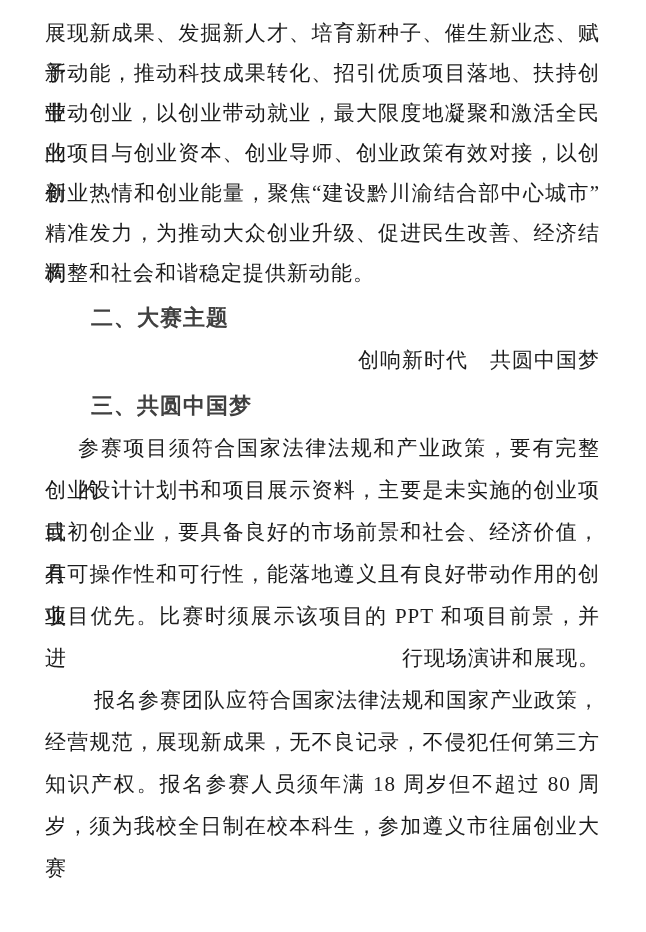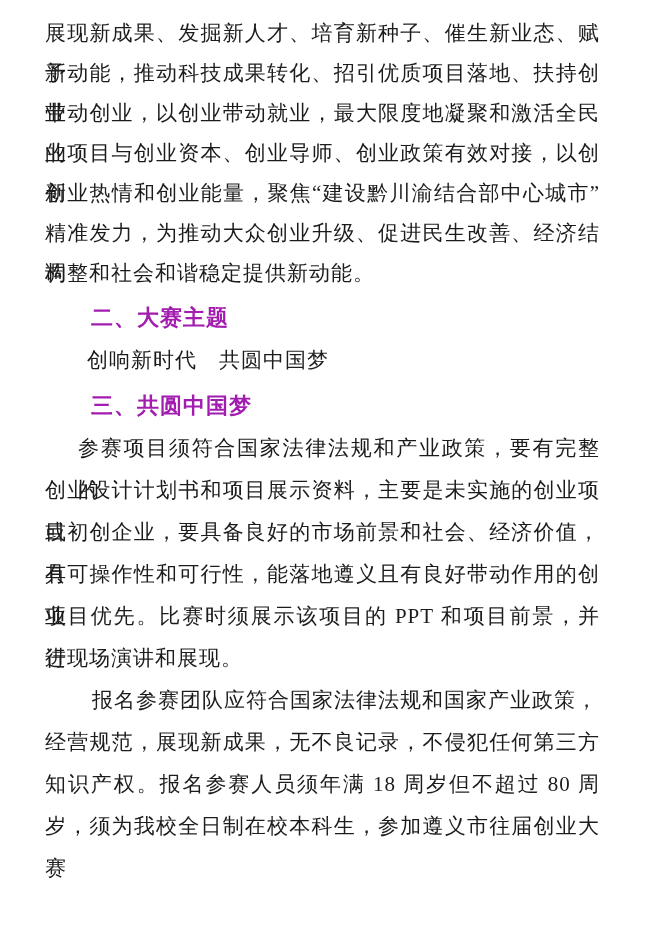--- a/index.html
+++ b/index.html
@@ -30,38 +30,38 @@
     white-space: nowrap;
     text-align: left;
   }
   .ln2 {
     height: 42px;
     line-height: 42px;
     font-size: 21px;
     letter-spacing: 1px;
     color: #1c1c1c;
     white-space: nowrap;
-    text-align: left;
+    text-align: right;
   }
   .j {
     white-space: normal;
     text-align: justify;
     text-align-last: justify;
     text-justify: inter-character;
   }
   .hd {
     height: 42px;
     line-height: 42px;
     margin-top: 4px;
     padding-left: 46px;
     font-family: "Liberation Sans", sans-serif;
     font-weight: bold;
     font-size: 22px;
     letter-spacing: 1px;
-    color: #a21caf;
+    color: #404040;
     white-space: nowrap;
   }
   .ind-p   { padding-left: 42px; }
   .ind-med { padding-left: 33px; }
   .ind-big { padding-left: 47px; }
 </style>
 </head>
 <body>
 
 <div class="page">

